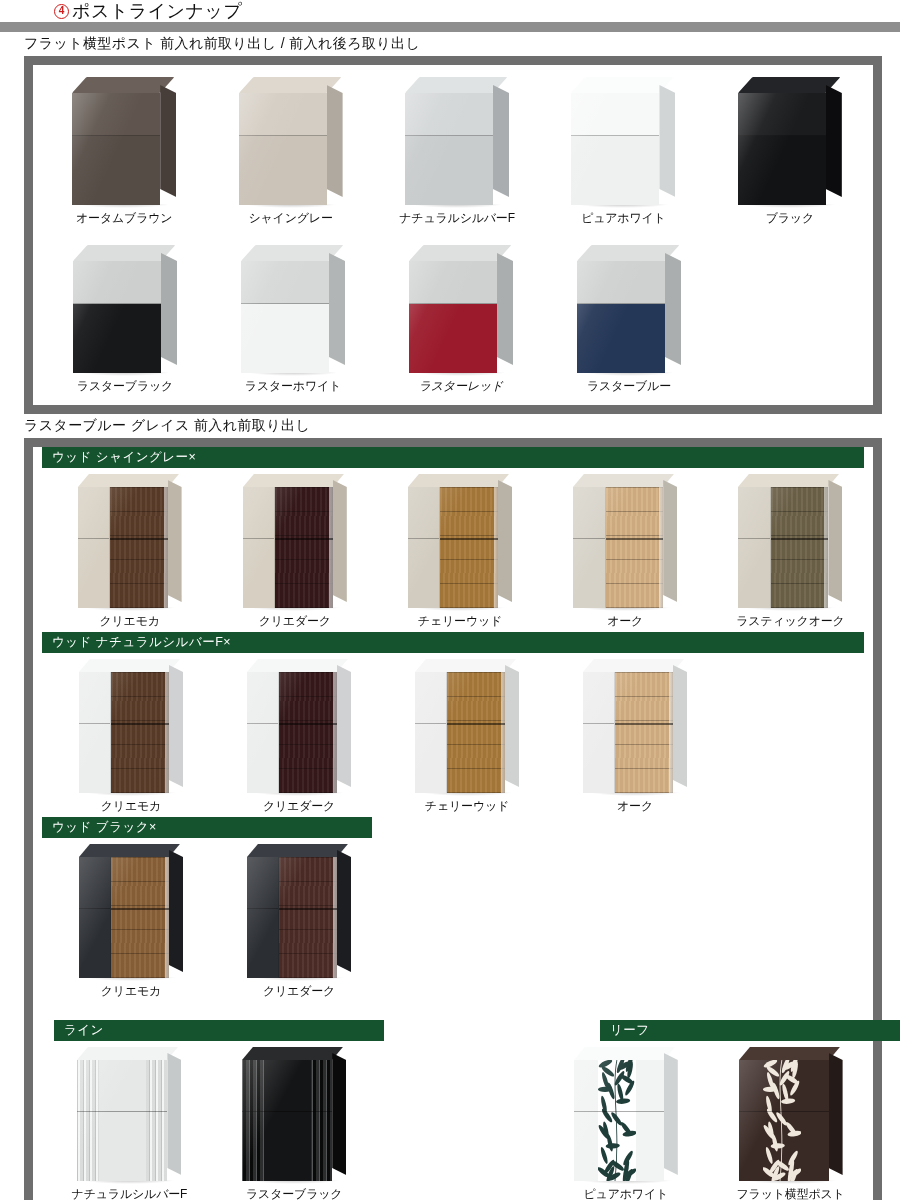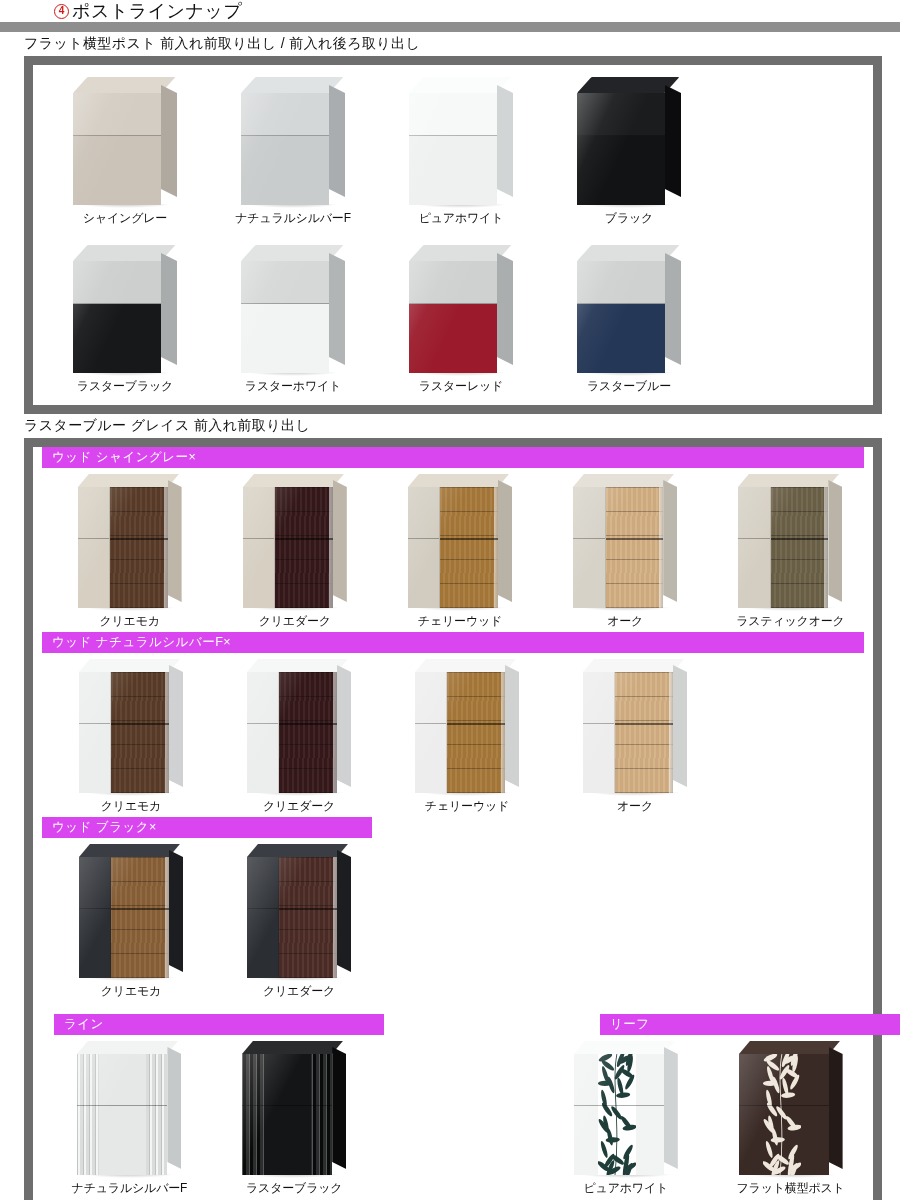--- a/index.html
+++ b/index.html
@@ -38,21 +38,21 @@
   }
   .group-box{
     margin:0 18px 0 24px;
     border:9px solid #6e6e6e;
     background:#fff;
     position:relative;
   }
 
   
   .sub-bar{
-    background:#d946ef;
+    background:#14532d;
     color:#fff;
     font-size:12.5px;
     letter-spacing:.5px;
     padding:2px 0 2px 10px;
     margin:0 9px 0 9px;
   }
   .bar-row{ display:flex; gap:56px; margin:0 9px; }
   .bar-row .sub-bar{ margin:0; flex:0 0 auto; }
 
   
@@ -221,20 +221,33 @@
   <span class="page-title-text">ポストラインナップ</span>
 </div>
 
 <div class="rule-bar"></div>
 
 <div class="group-title">フラット横型ポスト  前入れ前取り出し / 前入れ後ろ取り出し</div>
 <div class="group-box">
   <div id="flat-rows">
       <div class="row" style="padding: 12px 0px 4px 8px;">
         <div class="cell" style="width:168px;">
+    <div class="flat" style="--cfront:#5d534c;--clid:#5f554e;--cdoor:#564c46;--ctop:#6b615a;--cside:#473e39;">
+      <div class="top"></div>
+      <div class="side"></div>
+      <div class="front">
+        <div class="lid"></div>
+        <div class="door"></div>
+        <div class="gloss"></div>
+      </div>
+    </div>
+    <div class="shadow"></div>
+    <div class="caption">オータムブラウン</div>
+  </div>
+        <div class="cell" style="width:168px;">
     <div class="flat" style="--cfront:#cfc8bd;--clid:#d4cdc3;--cdoor:#cbc3b8;--ctop:#ded8cf;--cside:#b0a99f;">
       <div class="top"></div>
       <div class="side"></div>
       <div class="front">
         <div class="lid"></div>
         <div class="door"></div>
         <div class="gloss"></div>
       </div>
     </div>
     <div class="shadow"></div>
@@ -300,21 +313,21 @@
       <div class="side"></div>
       <div class="front">
         <div class="lid"></div>
         <div class="door"></div>
         <div class="gloss"></div>
       </div>
     </div>
     <div class="shadow"></div>
     <div class="caption">ラスターホワイト</div>
   </div>
-        <div class="cell" style="width:168px;">
+        <div class="cell" style="width:168px;font-style:italic;">
     <div class="flat" style="--cfront:#cbcdcd;--clid:#cfd1d1;--cdoor:#9b1b2c;--ctop:#dedfdf;--cside:#abaeae;">
       <div class="top"></div>
       <div class="side"></div>
       <div class="front">
         <div class="lid"></div>
         <div class="door"></div>
         <div class="gloss"></div>
       </div>
     </div>
     <div class="shadow"></div>
@@ -515,21 +528,21 @@
         <div class="g-shade"></div>
       </div>
     </div>
     <div class="shadow"></div>
     <div class="caption">クリエダーク</div>
   </div>
      </div>
       </div>
     </div>
   <div id="grace-bottom">
-  <div class="bar-row" style="margin-top:12px;padding-left:12px;">
+  <div class="bar-row" style="margin-top:18px;padding-left:12px;">
     <div class="sub-bar" style="width:330px;">ライン</div>
     <div class="sub-bar" style="width:330px;margin-left:160px;">リーフ</div>
   </div>
   <div class="row" style="padding:6px 0 6px 14px;">
     <div class="cell" style="width:168px;">
     <div class="grace line" style="--gbody:#e6e8e8;--gtop:#f2f3f3;--gside:#c6c9c9;">
       <div class="g-top"></div>
       <div class="g-side"></div>
       <div class="g-front">
         <div class="g-flute "></div>

